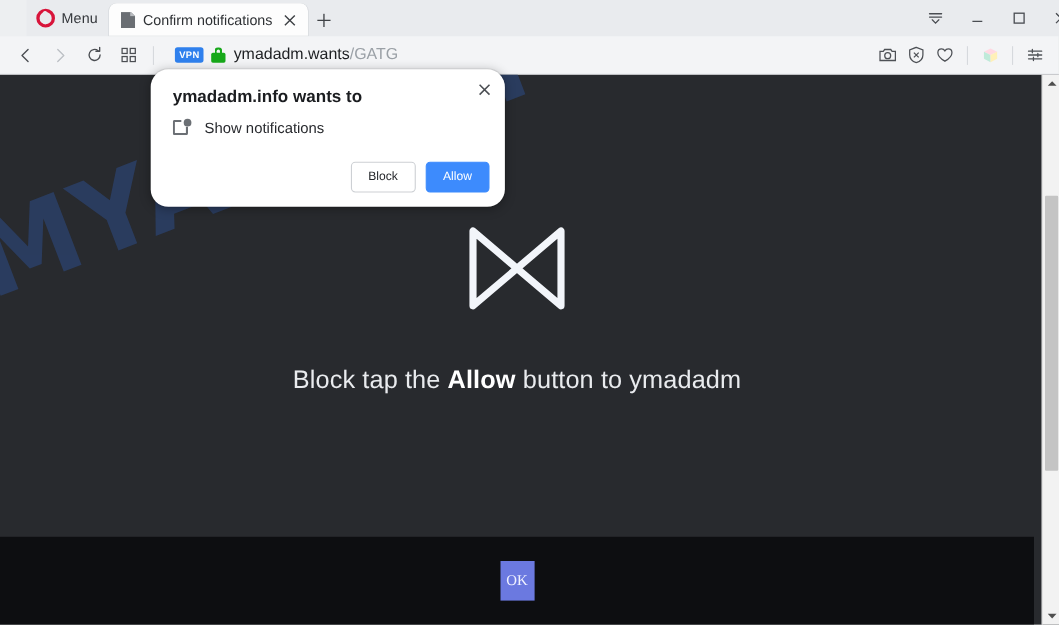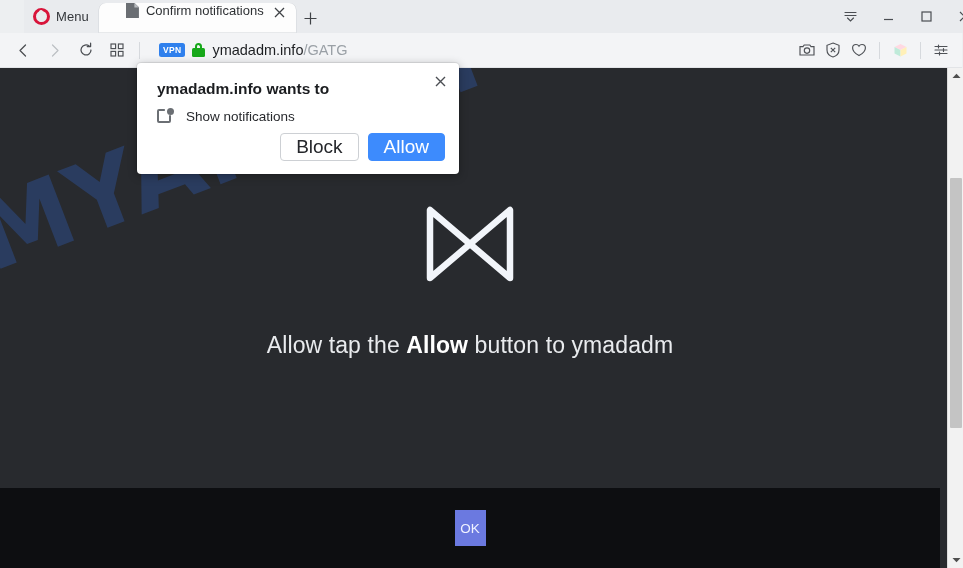--- a/index.html
+++ b/index.html
@@ -30,22 +30,22 @@
   .opera-o::after {
     content:""; position:absolute; left: 2.4px; top: -0.6px;
     width: 5.4px; height: 11.6px; border-radius: 50%;
     background: #e9ebee;
   }
   .menu-label { font-size: 13px; color: #34373b; letter-spacing: .1px; }
 
   .tab {
     position: relative;
     height: 30px; margin-bottom: 0;
-    display: flex; align-items: flex-start; gap: 7px;
-    padding: 0 7px 0 27px;
+    display: flex; align-items: center; gap: 7px;
+    padding: 0 7px 0 11px;
     background: #fdfdfd;
     border-radius: 7px 7px 0 0;
     min-width: 180px;
     box-shadow: 0 -0.5px 0 #d2d5d9 inset, 0.5px 0 0 #d2d5d9, -0.5px 0 0 #d2d5d9;
   }
   .tab-favicon {
     width: 13px; height: 15px; position: relative; flex: none;
   }
   .tab-favicon .pg {
     position:absolute; inset:0;
@@ -149,40 +149,40 @@
   }
   .consent-text {
     font-size: 13.3px; color:#eceef0; text-align:center;
     max-width: 525px; line-height: 1.72;
   }
   .consent-text a { color:#5b5fe8; text-decoration: underline; }
   .ok-btn {
     background:#6b79e0; color:#f0f2ff; font-size:13.5px;
     width: 31px; height:36px; display:flex; align-items:center;
     justify-content:center; flex:none; border:none;
-    font-family: Liberation Sans, sans-serif;
+    font-family: Liberation Serif, serif;
   }
 
   
   .sbar {
     position:absolute; right:0; top:68px; width:16px; height:500px;
     background:#f2f2f2; border-left:1px solid #dcdcdc;
   }
   .sarrow { width:16px; height:16px; display:flex; align-items:center;
     justify-content:center; color:#4f4f4f; font-size:8px; }
   .sarrow.bot { position:absolute; bottom:0; left:0; }
   .sthumb {
     position:absolute; left:2px; top:110px; width:12px; height:250px;
     background:#c4c4c4; border-radius:1px;
   }
 
   
   .ndialog {
-    position:absolute; left:137px; top:63px; width: 322px; height: 111px;
-    background:#fff; border-radius:4px;
+    position:absolute; left:137px; top:63px; width: 322px; height: 125px;
+    background:#fff; border-radius:16px;
     box-shadow: 0 2px 10px rgba(0,0,0,.30), 0 0 0 1px rgba(0,0,0,.07);
   }
   .nd-close {
     position:absolute; right:8px; top:7px; width:22px; height:22px;
     display:flex; align-items:center; justify-content:center;
     color:#4b4e53; font-size:14px;
   }
   .nd-title {
     position:absolute; left:20px; top:17px;
     font-size:15.5px; font-weight:700; color:#1b1d20;
@@ -200,21 +200,21 @@
   .nd-perm-icon .dot {
     position:absolute; right:0; top:0; width:7px; height:7px;
     border-radius:50%; background:#6b6f74;
   }
   .nd-perm-label { font-size:13.5px; color:#27292d; }
   .nd-actions {
     position:absolute; right:14px; bottom:13px;
     display:flex; align-items:center; gap:9px;
   }
   .btn {
-    font-size:19px; height:28px; padding:0 15px; border-radius:4px;
+    font-size:11px; height:28px; padding:0 15px; border-radius:4px;
     display:flex; align-items:center; justify-content:center;
     font-family:"Liberation Sans", sans-serif; cursor:default;
   }
   .btn-block { background:#fff; color:#25272b; border:1px solid #cdd0d4; }
   .btn-allow { background:#3d8bfd; color:#fff; border:1px solid #3d8bfd; }
 </style>
 </head>
 <body>
 
 <div id="app">
@@ -298,21 +298,21 @@
       </svg>
     </div>
     <div class="vdiv"></div>
 
     <div class="urlfield">
       <span class="vpn-badge">VPN</span>
       <span class="lock">
         <span class="shackle"></span>
           <span class="body"></span>
       </span>
-      <span class="url-text"><span>ymadadm.info</span><span class="path">/GATG</span></span>
+      <span class="url-text"><span>ymadadm.wants</span><span class="path">/GATG</span></span>
     </div>
 
     <div class="tb-right">
       <div class="tb-ico">
         <svg width="16" height="16" viewBox="0 0 16 16" fill="none" stroke="currentColor" stroke-width="1.15">
           <path d="M1 4.6 H4 L5.2 3 H10.8 L12 4.6 H15 V13 H1 Z"></path>
             <circle cx="8" cy="8.6" r="2.7"></circle>
         </svg>
       </div>
       <div class="tb-ico">
@@ -345,21 +345,21 @@
   </div>
 
   <div class="viewport">
 
     <div class="watermark">MYANTISPYWARE.COM</div>
 
     <div class="stage">
       <svg class="spinner" viewBox="0 0 128 92">
         <path d="M24 12 V80 L104 12 V80 Z" fill="none" stroke="#f2f5fa" stroke-width="6.5" stroke-linecap="round" stroke-linejoin="round"></path>
       </svg>
-      <div class="tagline"><span>Allow tap the </span><b>Allow</b><span> button to ymadadm</span></div>
+      <div class="tagline"><span>Block tap the </span><b>Allow</b><span> button to ymadadm</span></div>
     </div>
 
     <div class="consent">
       <button class="ok-btn">OK</button>
     </div>
   </div>
 
   <div class="sbar">
     <div class="sarrow">
       <svg width="9" height="6" viewBox="0 0 9 6">

